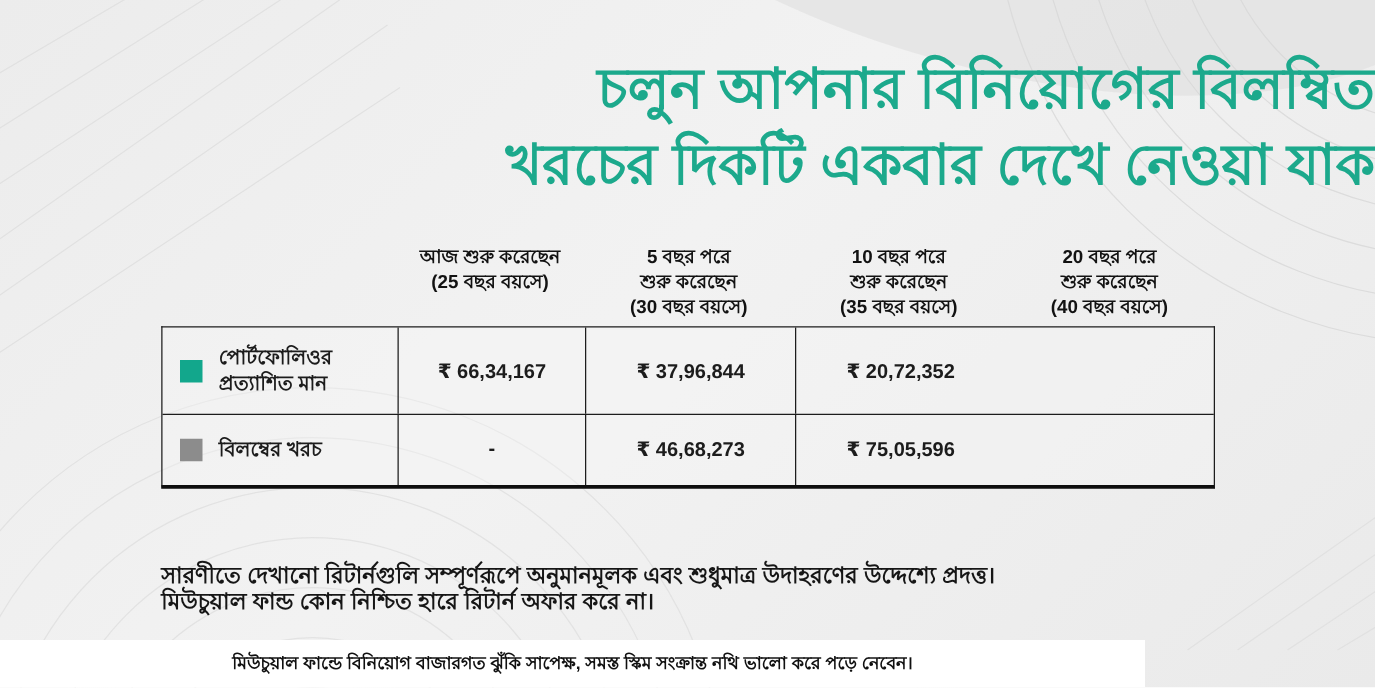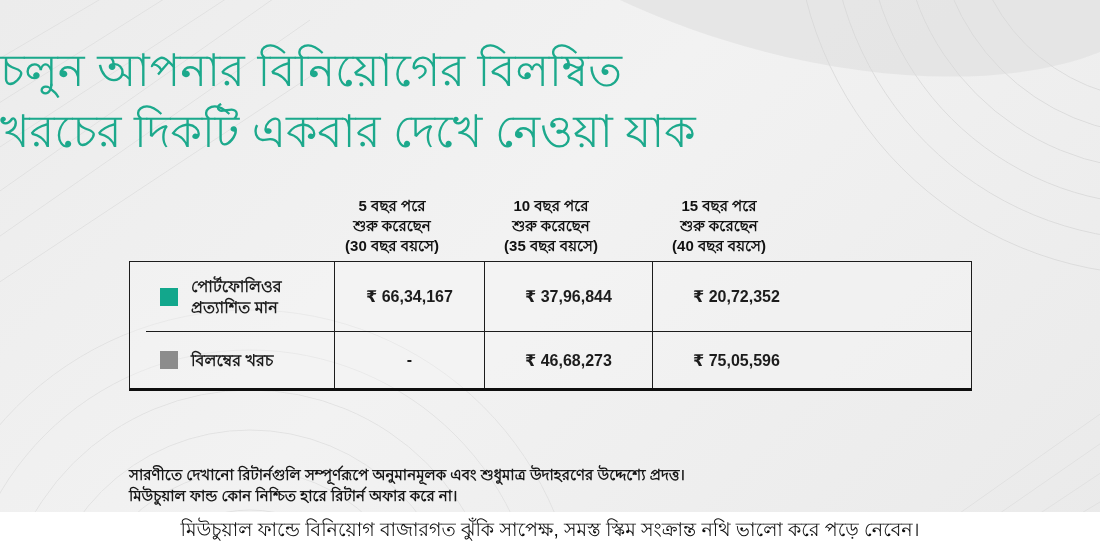--- a/index.html
+++ b/index.html
@@ -17,23 +17,23 @@
   }
   .decor-svg {
     position: absolute;
     left: 0; top: 0;
     width: 1100px; height: 550px;
     pointer-events: none;
   }
   .main-title {
     position: absolute;
     top: 40px; left: 0; right: 0;
-    text-align: left;
+    text-align: right;
     color: #1ca98c;
-    font-weight: 400;
+    font-weight: 700;
     font-size: 45px;
     line-height: 61px;
     z-index: 2;
   }
   .table-area {
     position: absolute;
     left: 129px; top: 196px;
     width: 843px;
     z-index: 2;
   }
@@ -48,21 +48,20 @@
     color: #121212;
     text-align: center;
     line-height: 20px;
     white-space: pre-line;
     align-self: start;
   }
   .tbody {
     border: 1.5px solid #1c1c1c;
     border-bottom: 3px solid #0e0e0e;
     background: rgba(246,246,246,0.35);
-    padding-left: 16px;
   }
   .trow {
     display: grid;
     grid-template-columns: 188px 150px 168px 168px 1fr;
   }
   .trow.row-1 { height: 69px; }
   .trow.row-2 { height: 57px; border-top: 1.5px solid #1c1c1c; }
   .cell {
     display: flex;
     align-items: center;
@@ -91,38 +90,38 @@
   .footnote-1 {
     position: absolute;
     left: 129px; top: 407px;
     font-size: 15px;
     font-weight: 700;
     color: #161616;
     z-index: 2;
   }
   .footnote-2 {
     position: absolute;
-    left: 129px; top: 464px;
-    font-size: 15px;
+    left: 129px; top: 450px;
+    font-size: 18px;
     font-weight: 700;
     color: #161616;
     line-height: 21px;
     white-space: pre-line;
     z-index: 2;
   }
   .disclaimer-bar {
     position: absolute;
     left: 0; bottom: 0;
-    width: 1100px; height: 38px;
+    width: 916px; height: 38px;
     background: #ffffff;
     display: flex;
     align-items: center;
     justify-content: center;
-    font-size: 19px;
-    font-weight: 400;
+    font-size: 14px;
+    font-weight: 700;
     color: #101010;
     z-index: 3;
   }
 </style>
 </head>
 <body>
 
 <div class="poster">
 
   <svg class="decor-svg" viewBox="0 0 1100 550" xmlns="http://www.w3.org/2000/svg" aria-hidden="true">
@@ -162,27 +161,29 @@
 
   <div class="main-title">
     <div>চলুন আপনার বিনিয়োগের বিলম্বিত</div>
     <div>খরচের দিকটি একবার দেখে নেওয়া যাক</div>
   </div>
 
   <div class="table-area">
 
     <div class="header-grid">
       <div class="header-cell"></div>
+      <div class="header-cell">আজ শুরু করেছেন
+(25 বছর বয়সে)</div>
       <div class="header-cell">5 বছর পরে
 শুরু করেছেন
 (30 বছর বয়সে)</div>
       <div class="header-cell">10 বছর পরে
 শুরু করেছেন
 (35 বছর বয়সে)</div>
-      <div class="header-cell">15 বছর পরে
+      <div class="header-cell">20 বছর পরে
 শুরু করেছেন
 (40 বছর বয়সে)</div>
     </div>
 
     <div class="tbody">
 
       <div class="trow row-1">
         <div class="cell label-cell">
           <span class="marker marker-green"></span>
           <span>পোর্টফোলিওর

